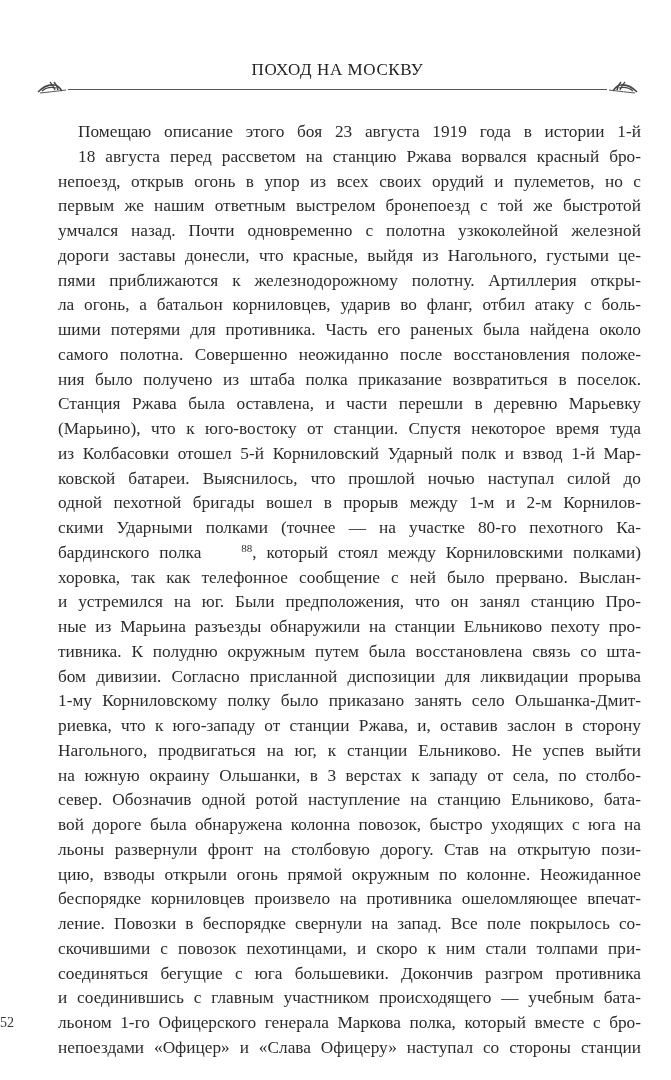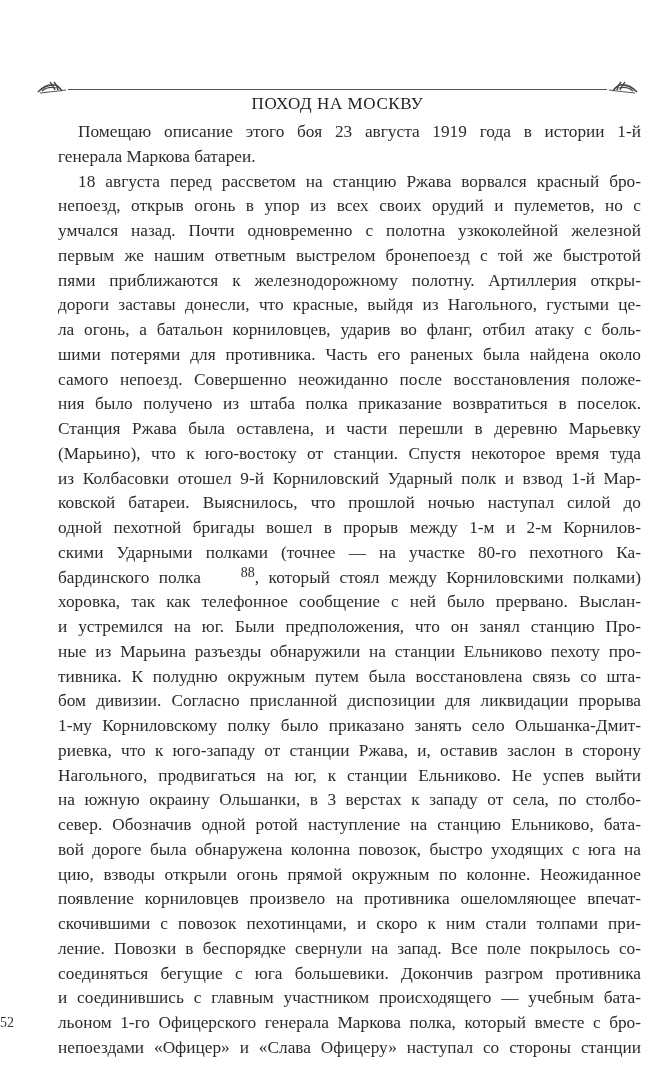--- a/index.html
+++ b/index.html
@@ -3,34 +3,34 @@
 <meta charset="utf-8">
 <style>
   html, body { margin:0; padding:0; }
   body {
     width:671px; height:1080px; background:#ffffff; position:relative; overflow:hidden;
     font-family:"DejaVu Serif", "Liberation Serif", serif; color:#2a2a2a;
   }
   .header { position:absolute; left:40px; top:60px; width:595px; height:50px; }
   .header-title {
     position:absolute; left:0; right:0; top:0; text-align:center;
-    font-family:"Liberation Serif", serif; font-size:17px; letter-spacing:0.6px; color:#222;margin-top:34px;
+    font-family:"Liberation Serif", serif; font-size:17px; letter-spacing:0.6px; color:#222;
   }
   .rule { position:absolute; left:28px; right:28px; top:29px; height:1px; background:#555; }
   .orn { position:absolute; top:16px; width:32px; height:22px; }
   .orn.left { left:-4px; }
   .orn.right { right:-4px; }
   .body-text {
     position:absolute; left:58px; top:120px; width:583px;
     font-family:"Liberation Serif", serif; font-size:17.3px; line-height:24.75px; color:#2b2b2b;
   }
   .line { display:block; white-space:nowrap; text-align:justify; text-align-last:justify; height:24.75px; }
   .line.indent { padding-left:20px; }
   .line.last { text-align-last:left; }
-  sup { font-size:14px; line-height:0; vertical-align:6px;margin-left:40px; }
+  sup { font-size:11px; line-height:0; vertical-align:6px;margin-left:40px; }
   .page-num {
     position:absolute; left:0; right:0; top:1015px; text-align:left;
     font-family:"Liberation Serif", serif; font-size:14px; color:#333;
   }
 </style>
 </head>
 <body>
 
 <div class="header">
   <svg class="orn left" viewBox="0 0 32 22">
@@ -47,55 +47,55 @@
     <path d="M6 15 Q12 10 20 12" fill="none" stroke="#444" stroke-width="1.2"></path>
     <path d="M18 6 Q21 9 22 14" fill="none" stroke="#444" stroke-width="1.6"></path>
     <path d="M14 6 Q17 9 19 14" fill="none" stroke="#444" stroke-width="1.2"></path>
     <path d="M4 17 Q14 16 30 14" fill="none" stroke="#555" stroke-width="1"></path>
   </svg>
 </div>
 
 <div class="body-text">
   <div>
     <span class="line indent">Помещаю описание этого боя 23 августа 1919 года в истории 1-й</span>
-    <span class="line last">генерала Маркова батареи.</span>
   </div>
   <div>
     <span class="line indent">18 августа перед рассветом на станцию Ржава ворвался красный бро-</span>
     <span class="line">непоезд, открыв огонь в упор из всех своих орудий и пулеметов, но с</span>
+    <span class="line">первым же нашим ответным выстрелом бронепоезд с той же быстротой</span>
     <span class="line">умчался назад. Почти одновременно с полотна узкоколейной железной</span>
-    <span class="line">первым же нашим ответным выстрелом бронепоезд с той же быстротой</span>
+    <span class="line">дороги заставы донесли, что красные, выйдя из Нагольного, густыми це-</span>
     <span class="line">пями приближаются к железнодорожному полотну. Артиллерия откры-</span>
-    <span class="line">дороги заставы донесли, что красные, выйдя из Нагольного, густыми це-</span>
     <span class="line">ла огонь, а батальон корниловцев, ударив во фланг, отбил атаку с боль-</span>
     <span class="line">шими потерями для противника. Часть его раненых была найдена около</span>
-    <span class="line">самого непоезд. Совершенно неожиданно после восстановления положе-</span>
+    <span class="line">самого полотна. Совершенно неожиданно после восстановления положе-</span>
     <span class="line">ния было получено из штаба полка приказание возвратиться в поселок.</span>
     <span class="line">Станция Ржава была оставлена, и части перешли в деревню Марьевку</span>
     <span class="line">(Марьино), что к юго-востоку от станции. Спустя некоторое время туда</span>
-    <span class="line">из Колбасовки отошел 9-й Корниловский Ударный полк и взвод 1-й Мар-</span>
+    <span class="line">из Колбасовки отошел 5-й Корниловский Ударный полк и взвод 1-й Мар-</span>
     <span class="line">ковской батареи. Выяснилось, что прошлой ночью наступал силой до</span>
     <span class="line">одной пехотной бригады вошел в прорыв между 1-м и 2-м Корнилов-</span>
     <span class="line">скими Ударными полками (точнее — на участке 80-го пехотного Ка-</span>
     <span class="line"><span>бардинского полка</span><sup>88</sup><span>, который стоял между Корниловскими полками)</span></span>
     <span class="line">хоровка, так как телефонное сообщение с ней было прервано. Выслан-</span>
     <span class="line">и устремился на юг. Были предположения, что он занял станцию Про-</span>
     <span class="line">ные из Марьина разъезды обнаружили на станции Ельниково пехоту про-</span>
     <span class="line">тивника. К полудню окружным путем была восстановлена связь со шта-</span>
     <span class="line">бом дивизии. Согласно присланной диспозиции для ликвидации прорыва</span>
     <span class="line">1-му Корниловскому полку было приказано занять село Ольшанка-Дмит-</span>
     <span class="line">риевка, что к юго-западу от станции Ржава, и, оставив заслон в сторону</span>
     <span class="line">Нагольного, продвигаться на юг, к станции Ельниково. Не успев выйти</span>
     <span class="line">на южную окраину Ольшанки, в 3 верстах к западу от села, по столбо-</span>
     <span class="line">север. Обозначив одной ротой наступление на станцию Ельниково, бата-</span>
     <span class="line">вой дороге была обнаружена колонна повозок, быстро уходящих с юга на</span>
+    <span class="line">льоны развернули фронт на столбовую дорогу. Став на открытую пози-</span>
     <span class="line">цию, взводы открыли огонь прямой окружным по колонне. Неожиданное</span>
-    <span class="line">появление корниловцев произвело на противника ошеломляющее впечат-</span>
+    <span class="line">беспорядке корниловцев произвело на противника ошеломляющее впечат-</span>
+    <span class="line">ление. Повозки в беспорядке свернули на запад. Все поле покрылось со-</span>
     <span class="line">скочившими с повозок пехотинцами, и скоро к ним стали толпами при-</span>
-    <span class="line">ление. Повозки в беспорядке свернули на запад. Все поле покрылось со-</span>
     <span class="line">соединяться бегущие с юга большевики. Докончив разгром противника</span>
     <span class="line">и соединившись с главным участником происходящего — учебным бата-</span>
     <span class="line">льоном 1-го Офицерского генерала Маркова полка, который вместе с бро-</span>
     <span class="line">непоездами «Офицер» и «Слава Офицеру» наступал со стороны станции</span>
 
   </div>
 </div>
 
 <div class="page-num">52</div>
 

